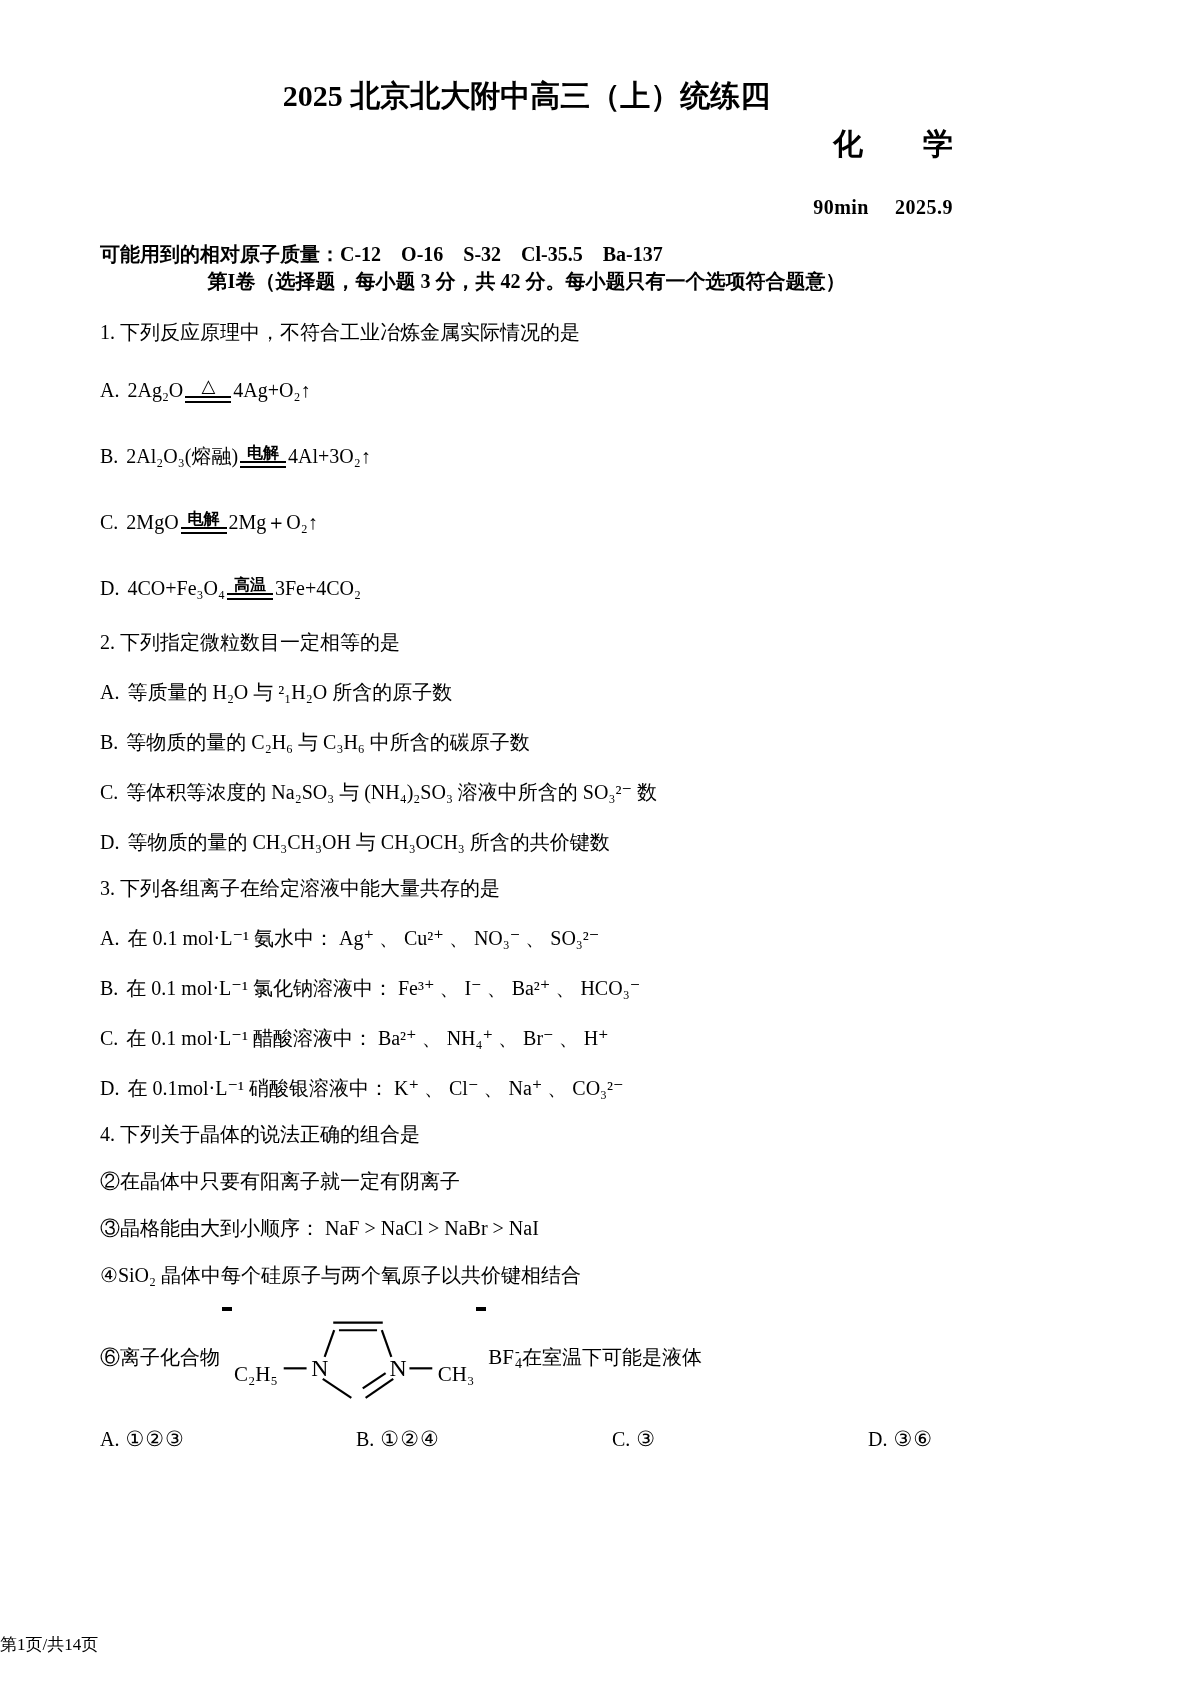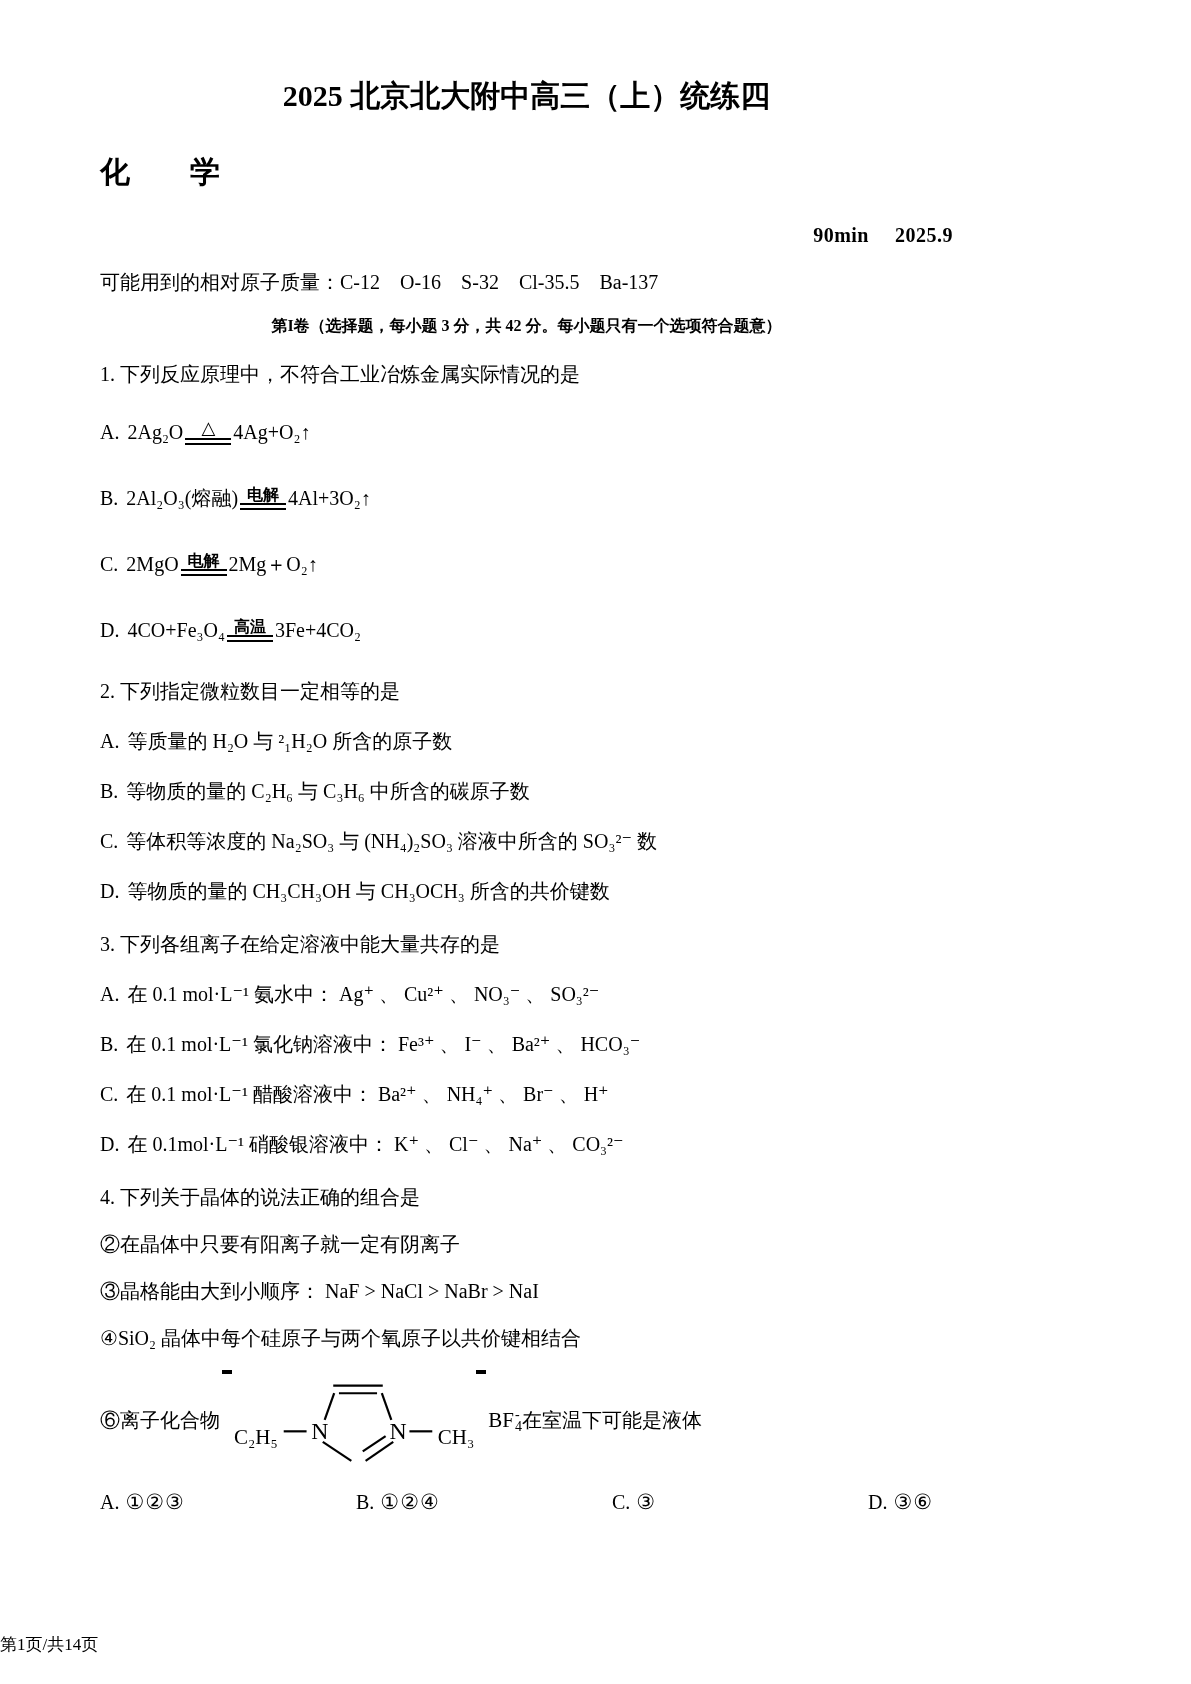--- a/index.html
+++ b/index.html
@@ -7,27 +7,27 @@
   .page {
     position:relative;
     width:1053px; height:1684px;
     background:#ffffff; color:#000;
     font-family:"Liberation Serif","DejaVu Serif",serif;
     overflow:hidden;
   }
   .content { padding:78px 100px 0 100px; }
 
   .title { font-size:30px; font-weight:bold; text-align:center; line-height:1.2; }
-  .subject { font-size:30px; font-weight:bold; text-align:left; margin-top:40px; line-height:1.2; }
+  .subject { font-size:30px; font-weight:bold; text-align:right; margin-top:12px; line-height:1.2; }
   .meta { margin-top:32px; font-size:20px; font-weight:bold; text-align:right; letter-spacing:0.5px; }
-  .masses { margin-top:20px; font-size:20px; font-weight:normal; }
-  .section-header { margin-top:20px; font-size:16px; font-weight:bold; text-align:center; }
+  .masses { margin-top:20px; font-size:20px; font-weight:bold; }
+  .section-header { font-size:20px; font-weight:bold; text-align:center; }
 
   .stem { margin-top:24px; font-size:20px; }
-  .q2 .stem, .q3 .stem, .q4 .stem { margin-top:26px; }
+  .q2 .stem, .q3 .stem, .q4 .stem { margin-top:19px; }
 
   
   .eq-line { margin-top:22px; font-size:20px; display:flex; align-items:center; min-height:44px; }
   .opt-label { margin-right:8px; }
   .rxn { display:inline-flex; flex-direction:column; align-items:center; margin:0 2px; }
   .rxn .over { font-size:16px; font-weight:bold; line-height:1.1; white-space:nowrap; }
   .rxn .over.tri { font-weight:normal; font-size:18px; }
   .rxn .dbl { width:100%; min-width:46px; height:7px; border-top:2px solid #000; border-bottom:2px solid #000; }
 
   .opt-line { margin-top:23px; font-size:20px; display:flex; align-items:baseline; }

